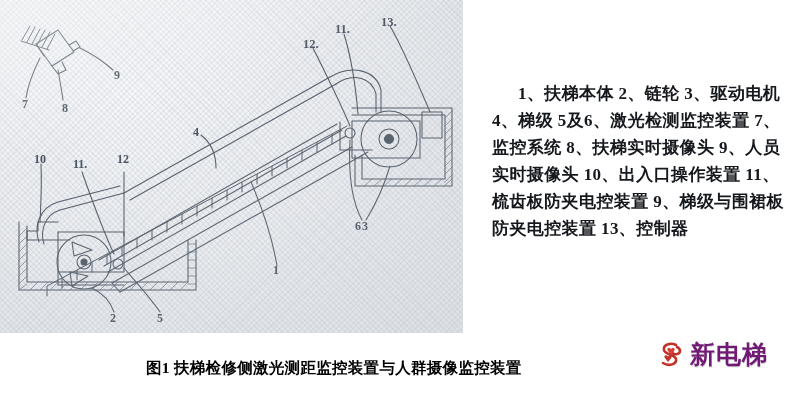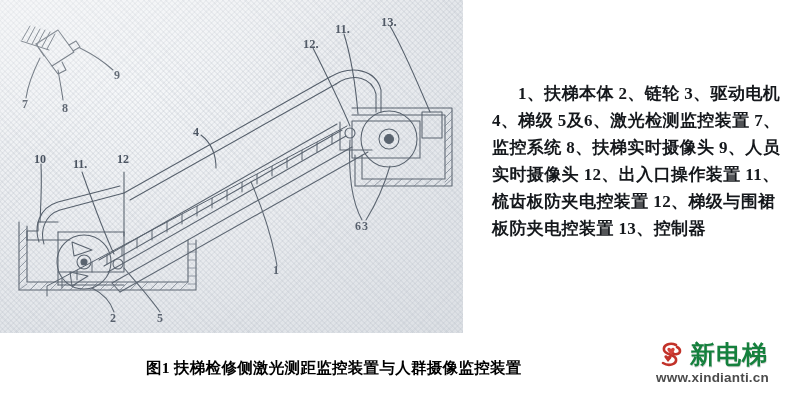--- a/index.html
+++ b/index.html
@@ -87,21 +87,21 @@
     left: 0; top: 0;
     display: flex;
     align-items: center;
     gap: 5px;
   }
   #logo-mark { width: 30px; height: 30px; display: block; }
   #logo-word {
     font-family: "Liberation Sans", "DejaVu Sans", sans-serif;
     font-size: 25px;
     font-weight: 700;
-    color: #15803d;
+    color: #701a75;
     letter-spacing: 1px;
     line-height: 28px;
     text-shadow: 0.5px 0.5px 0 rgba(0,0,0,0.18);
   }
   #logo-url {
     position: absolute;
     left: 1px;
     top: 31px;
     font-family: "Liberation Sans", "DejaVu Sans", sans-serif;
     font-size: 13.5px;
@@ -308,30 +308,29 @@
       <text class="lnum" x="157" y="322">5</text>
       <text class="lnum lnum-l" x="303" y="48">12.</text>
       <text class="lnum lnum-l" x="335" y="33">11.</text>
       <text class="lnum lnum-l" x="381" y="26">13.</text>
       <text class="lnum" x="362" y="230">3</text>
       <text class="lnum" x="355" y="230">6</text>
     </g>
   </svg>
 </div>
 
-<div id="legend">1、扶梯本体 2、链轮 3、驱动电机 4、梯级 5及6、激光检测监控装置 7、监控系统 8、扶梯实时摄像头 9、人员实时摄像头 12、出入口操作装置 11、梳齿板防夹电控装置 12、梯级与围裙板防夹电控装置 13、控制器</div>
+<div id="legend">1、扶梯本体 2、链轮 3、驱动电机 4、梯级 5及6、激光检测监控装置 7、监控系统 8、扶梯实时摄像头 9、人员实时摄像头 10、出入口操作装置 11、梳齿板防夹电控装置 9、梯级与围裙板防夹电控装置 13、控制器</div>
 
 <div id="caption">图1 扶梯检修侧激光测距监控装置与人群摄像监控装置</div>
 
 <div id="logo">
   <div id="logo-row">
     <svg id="logo-mark" viewBox="0 0 30 30">
       <g fill="none" stroke="#c23229" stroke-width="2.6" stroke-linecap="round">
         <path d="M21,6 C15,3 8,6 9,11 C10,16 20,15 21,20 C22,25 14,28 8,24"></path>
         <path d="M22,8 C26,10 26,14 22,15 C18,16 16,13 18,11"></path>
       </g>
       <path d="M13,12 C11,9.5 14,7.5 16,10 C18,7.5 21,9.5 19,12 L16,16 Z" fill="#d4423a"></path>
       <path d="M10,19 C8,17 11,15 13,17.5 C15,15 18,17 16,19.5 L13,23 Z" fill="#c23229"></path>
     </svg>
     <span id="logo-word">新电梯</span>
   </div>
-  <div id="logo-url">www.xindianti.cn</div>
 </div>
 
 </body></html>

